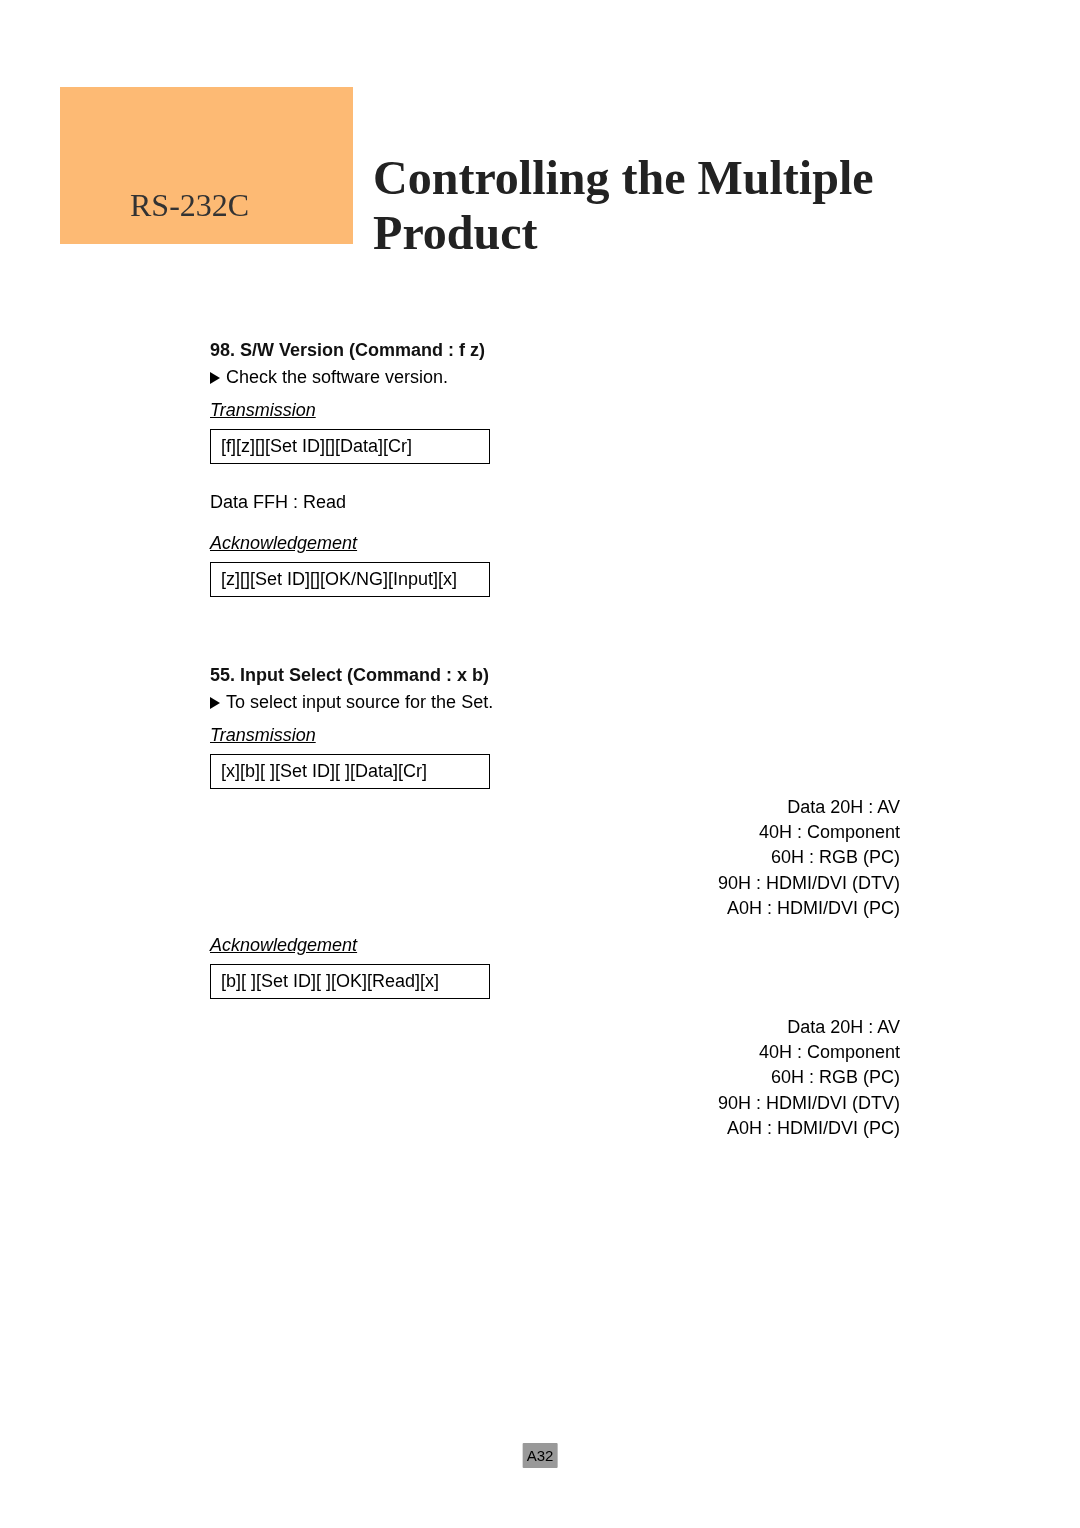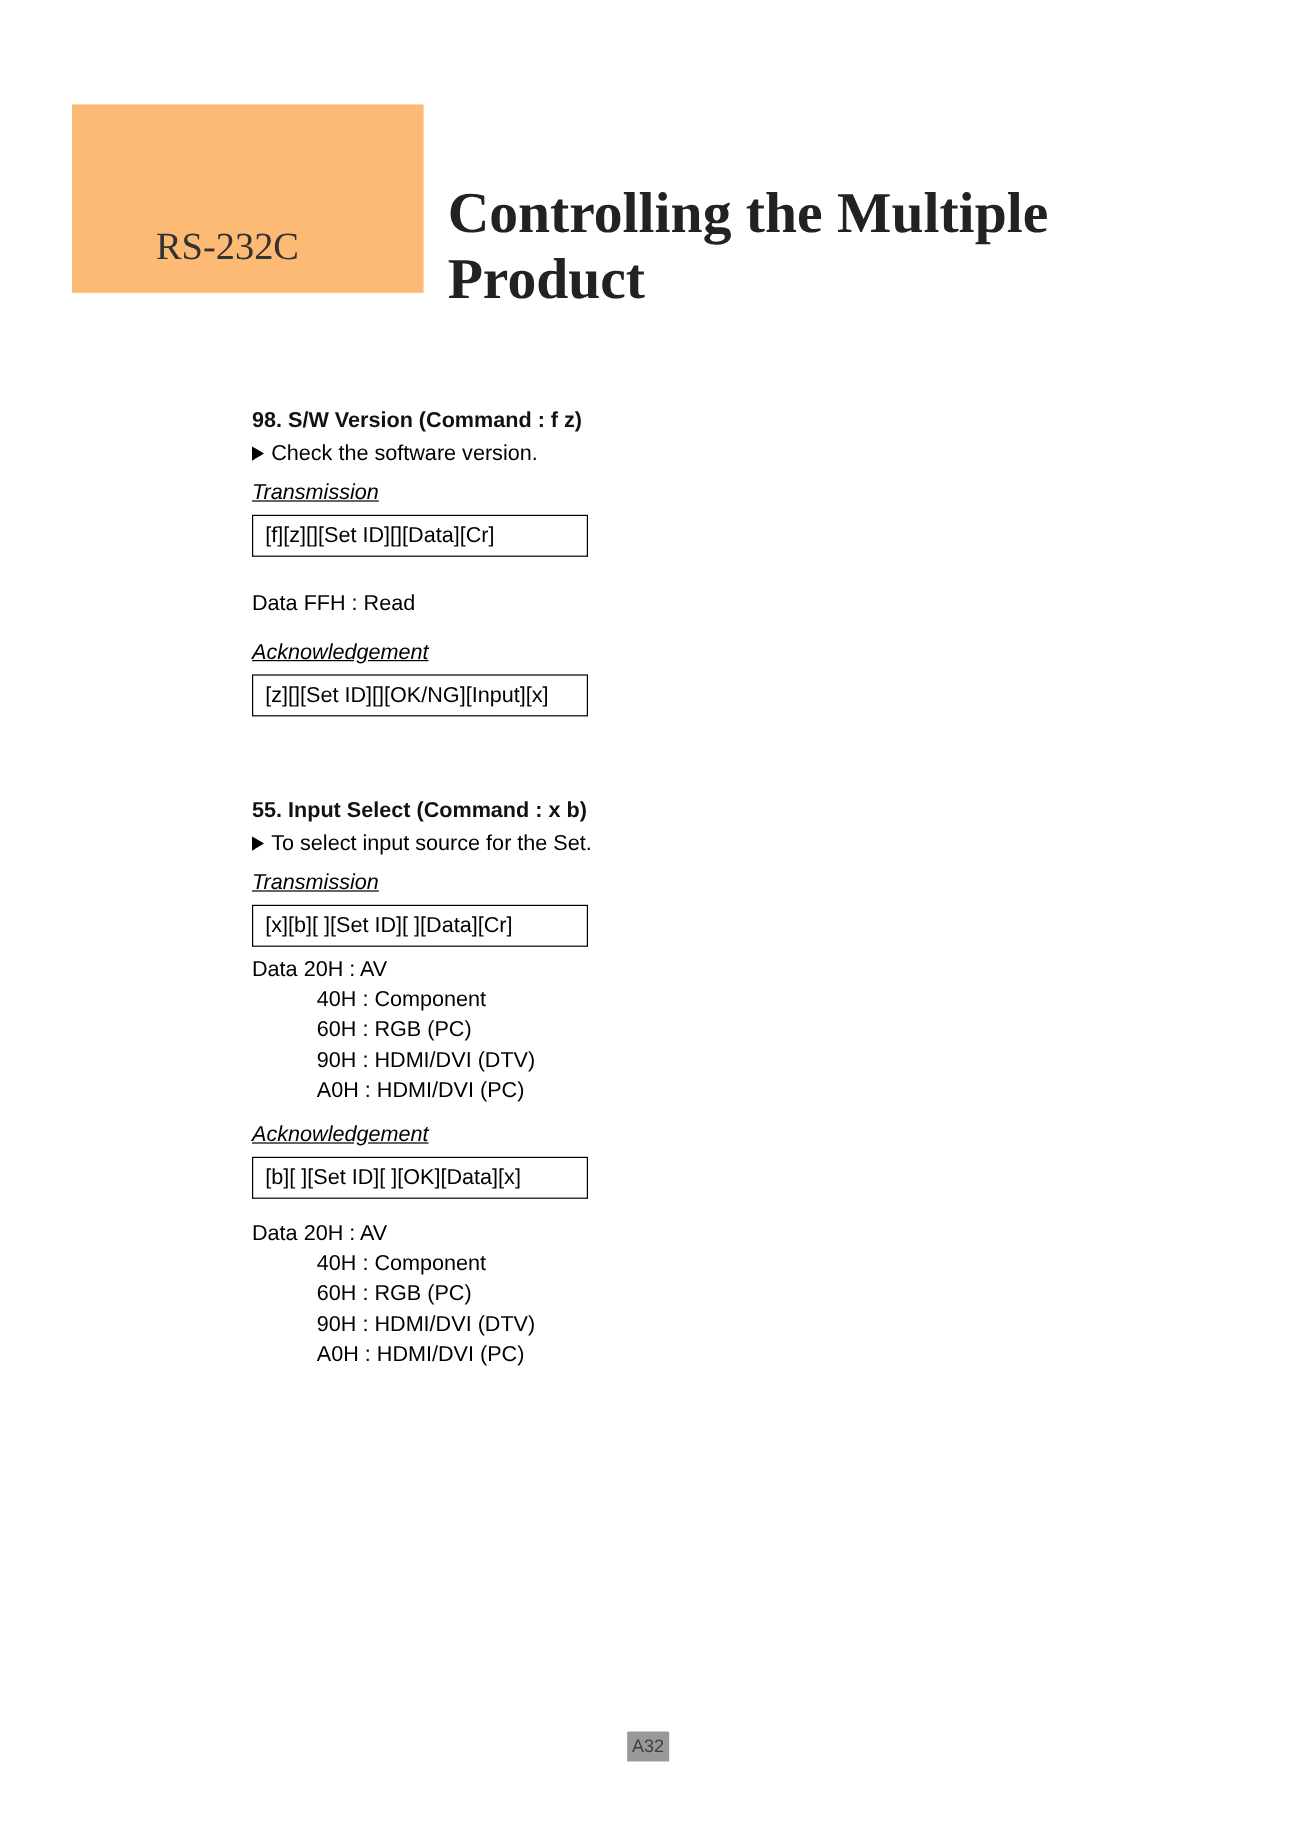--- a/index.html
+++ b/index.html
@@ -95,34 +95,35 @@
       margin-top: 4px;
     }
     .data-line {
       font-size: 18px;
       margin-bottom: 20px;
     }
     .data-block {
       font-size: 18px;
       line-height: 1.4;
       margin-bottom: 14px;
+      text-align: right;
     }
     .data-indent {
       padding-left: 54px;
     }
     .block-spacer {
       height: 40px;
     }
     .page-num-badge {
       position: absolute;
       bottom: 60px;
       left: 50%;
       transform: translateX(-50%);
       background: #999;
-      color: #404040;
+      color: #000000;
       border-radius: 1px;
       padding: 4px 4px;
       font-size: 15px;
     }
   </style>
 </head>
 <body>
 
 <div class="page-wrapper">
 
@@ -161,21 +162,21 @@
 
     <div class="data-block">
       <div>Data  20H : AV</div>
       <div class="data-indent">40H : Component</div>
       <div class="data-indent">60H : RGB (PC)</div>
       <div class="data-indent">90H : HDMI/DVI (DTV)</div>
       <div class="data-indent">A0H : HDMI/DVI (PC)</div>
     </div>
 
     <span class="label-underline">Acknowledgement</span>
-    <div class="cmd-box" style="margin-bottom:16px;">[b][ ][Set ID][ ][OK][Data][x]</div>
+    <div class="cmd-box" style="margin-bottom:16px;">[b][ ][Set ID][ ][OK][Read][x]</div>
 
     <div class="data-block">
       <div>Data  20H : AV</div>
       <div class="data-indent">40H : Component</div>
       <div class="data-indent"> 60H : RGB (PC)</div>
       <div class="data-indent">90H : HDMI/DVI (DTV)</div>
       <div class="data-indent">A0H : HDMI/DVI (PC)</div>
     </div>
 
   </div>

